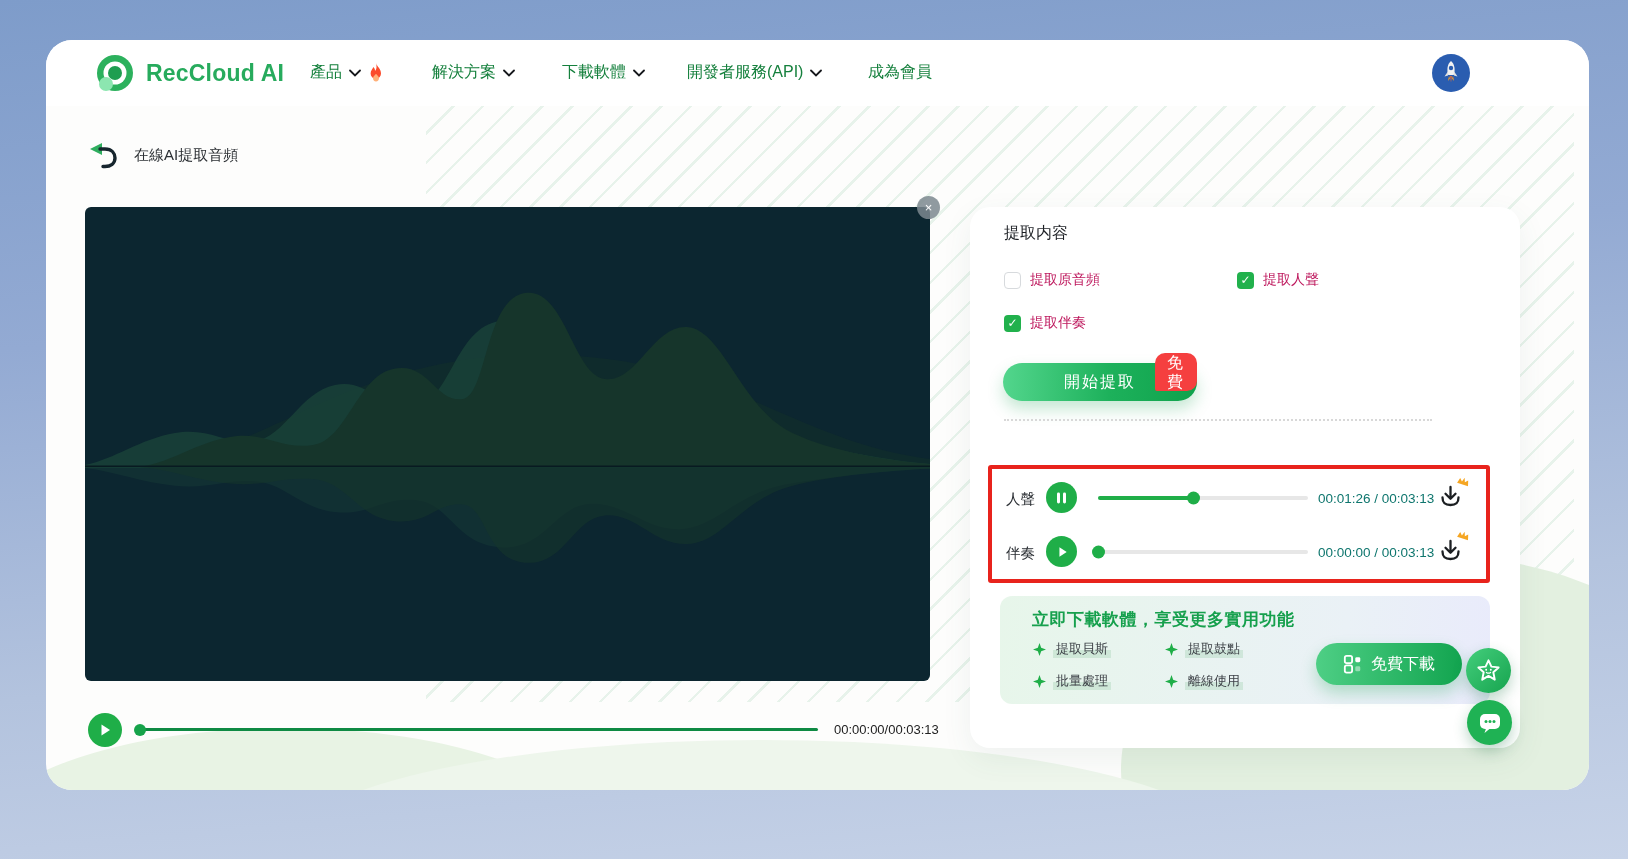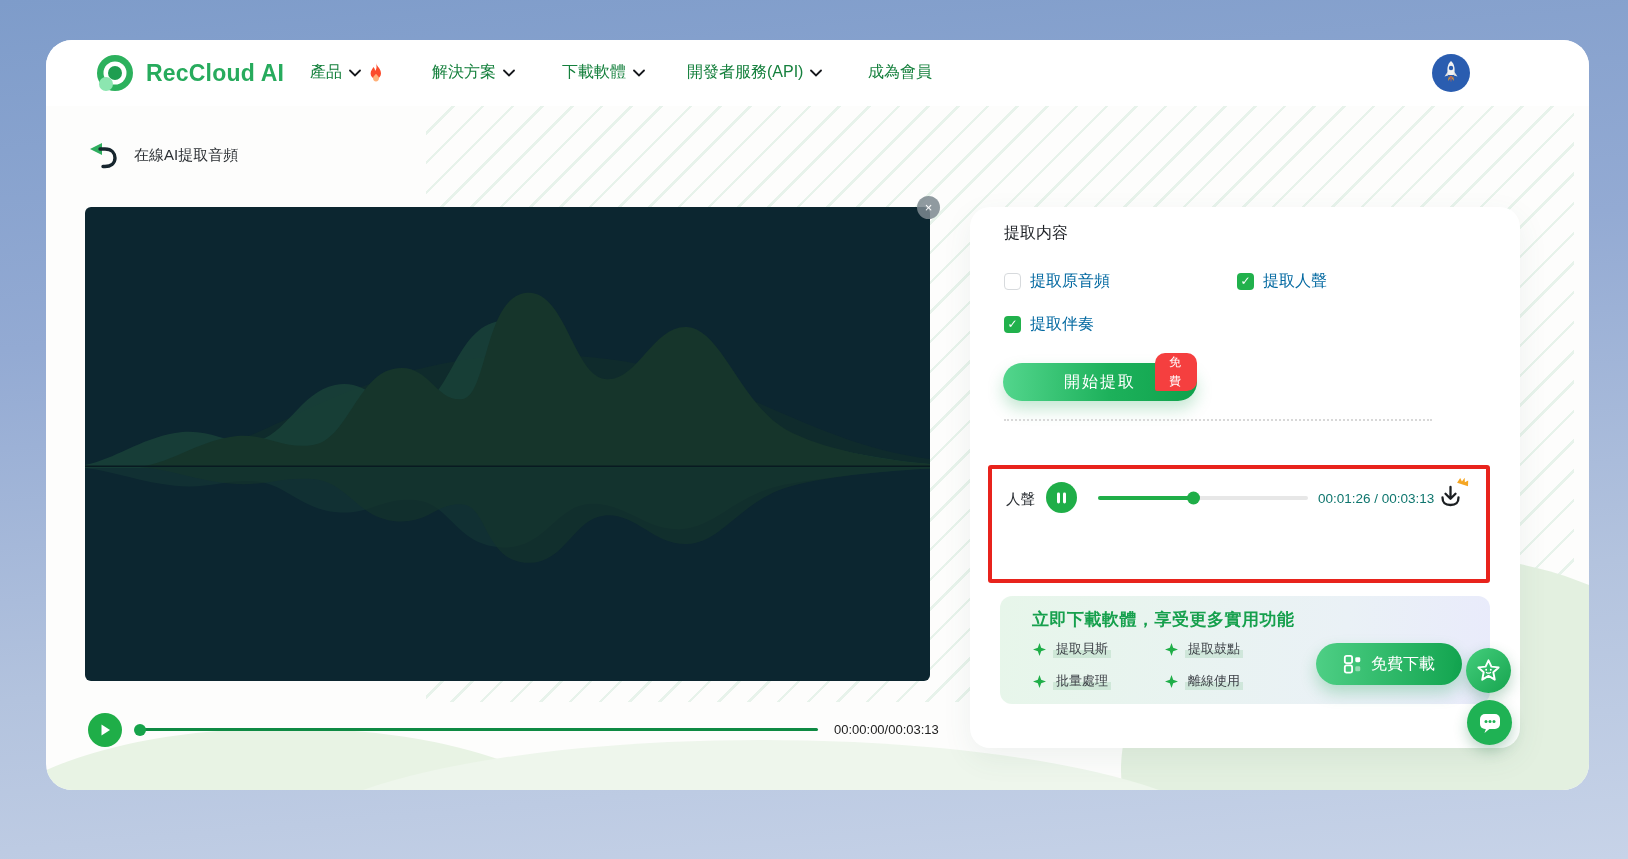--- a/index.html
+++ b/index.html
@@ -40,25 +40,25 @@
   .ptime{position:absolute;left:788px;top:682px;font-size:13px;color:#222;z-index:2;}
   
   .rpanel{position:absolute;left:924px;top:167px;width:550px;height:541px;background:#fff;border-radius:20px;
           box-shadow:0 10px 30px rgba(70,100,90,0.08);z-index:2;}
   .rtitle{position:absolute;left:34px;top:16px;font-size:16px;color:#1d2025;}
   .cb-item{position:absolute;display:flex;align-items:center;gap:9px;cursor:pointer;}
   .cb{width:17px;height:17px;border-radius:4px;box-sizing:border-box;flex:0 0 auto;}
   .cb.unchecked{border:1.5px solid #d7dadd;background:#fff;}
   .cb.checked{background:#21b14c;color:#fff;font-size:12px;line-height:17px;text-align:center;}
   .cb.checked::before{content:"✓";font-weight:bold;}
-  .cb-label{font-size:16px;color:#0369a1;}
+  .cb-label{font-size:14px;color:#be185d;}
   .start-btn{position:absolute;left:33px;top:156px;width:194px;height:38px;border:none;border-radius:19px;
              background:linear-gradient(92deg,#53d68d 0%,#1db15b 55%,#0fa24c 100%);color:#fff;font-size:16px;
              letter-spacing:2px;cursor:pointer;box-shadow:0 8px 16px rgba(24,160,80,0.25);font-family:inherit;}
-  .free-badge{position:absolute;left:152px;top:-10px;background:#f53f3f;color:#fff;font-size:12px;line-height:19px;
+  .free-badge{position:absolute;left:152px;top:-10px;background:#f53f3f;color:#fff;font-size:16px;line-height:19px;
               padding:0 8px;border-radius:10px 10px 10px 2px;}
   .dots-sep{position:absolute;left:34px;top:212px;width:428px;border-top:2px dotted #d8d8d8;}
   .red-box{position:absolute;left:18px;top:258px;width:502px;height:118px;border:4px solid #e8231c;border-radius:3px;box-sizing:border-box;}
   .track-row{position:absolute;left:0;width:100%;height:54px;}
   .track-label{position:absolute;left:14px;top:18px;font-size:14.5px;color:#2a2e33;}
   .circle-btn{position:absolute;left:54px;top:10px;width:31px;height:31px;border-radius:50%;border:none;padding:0;
               background:#1fae48;display:flex;align-items:center;justify-content:center;cursor:pointer;}
   .slider{position:absolute;left:106px;top:24px;width:210px;height:4px;border-radius:4px;background:#e7e7e7;cursor:pointer;}
   .slider .fill{position:absolute;left:0;top:0;bottom:0;background:#1fae48;border-radius:4px;}
   .slider .thumb{position:absolute;right:-7px;top:50%;transform:translateY(-50%);width:13px;height:13px;
@@ -223,20 +223,43 @@
             <svg width="25" height="25" viewBox="0 0 25 25">
               <path d="M12.5 3 V14 M7.5 9.8 L12.5 14.8 L17.5 9.8" fill="none" stroke="#1c1f22" stroke-width="2.3" stroke-linecap="round" stroke-linejoin="round"></path>
               <path d="M4.5 13.5 C4.5 19.5 7.5 21 12.5 21 C17.5 21 20.5 19.5 20.5 13.5" fill="none" stroke="#1c1f22" stroke-width="2.3" stroke-linecap="round"></path>
               </svg>
             <svg class="crown" width="13" height="11" viewBox="0 0 17 12">
               <path d="M1 10 L3 3 L6.5 6.5 L8.5 1 L10.5 6.5 L14 3 L16 10 Z" fill="#f5a623"></path>
               </svg>
           </button>
         </div>
 
+        <div class="track-row" style="top:57px">
+          <span class="track-label">伴奏</span>
+          <button class="circle-btn">
+            <svg width="12" height="12" viewBox="0 0 14 14">
+              <path d="M4 1.5 L12.5 7 L4 12.5 Z" fill="#ffffff"></path>
+              </svg>
+          </button>
+          <div class="slider">
+            <div class="fill" style="width: 0%;">
+              <div class="thumb"></div>
+            </div>
+          </div>
+          <span class="track-time">00:00:00 / 00:03:13</span>
+          <button class="dl-btn">
+            <svg width="25" height="25" viewBox="0 0 25 25">
+              <path d="M12.5 3 V14 M7.5 9.8 L12.5 14.8 L17.5 9.8" fill="none" stroke="#1c1f22" stroke-width="2.3" stroke-linecap="round" stroke-linejoin="round"></path>
+              <path d="M4.5 13.5 C4.5 19.5 7.5 21 12.5 21 C17.5 21 20.5 19.5 20.5 13.5" fill="none" stroke="#1c1f22" stroke-width="2.3" stroke-linecap="round"></path>
+              </svg>
+            <svg class="crown" width="13" height="11" viewBox="0 0 17 12">
+              <path d="M1 10 L3 3 L6.5 6.5 L8.5 1 L10.5 6.5 L14 3 L16 10 Z" fill="#f5a623"></path>
+              </svg>
+          </button>
+        </div>
       </div>
 
       <div class="promo">
         <div class="promo-title">立即下載軟體，享受更多實用功能</div>
         <div class="feature" style="left:33px;top:44px">
           <svg width="13" height="13" viewBox="0 0 14 14">
             <path d="M7 0 L8.8 5.2 L14 7 L8.8 8.8 L7 14 L5.2 8.8 L0 7 L5.2 5.2 Z" fill="#1fae48"></path>
             </svg>
           <span class="ftext">提取貝斯</span>
         </div>

